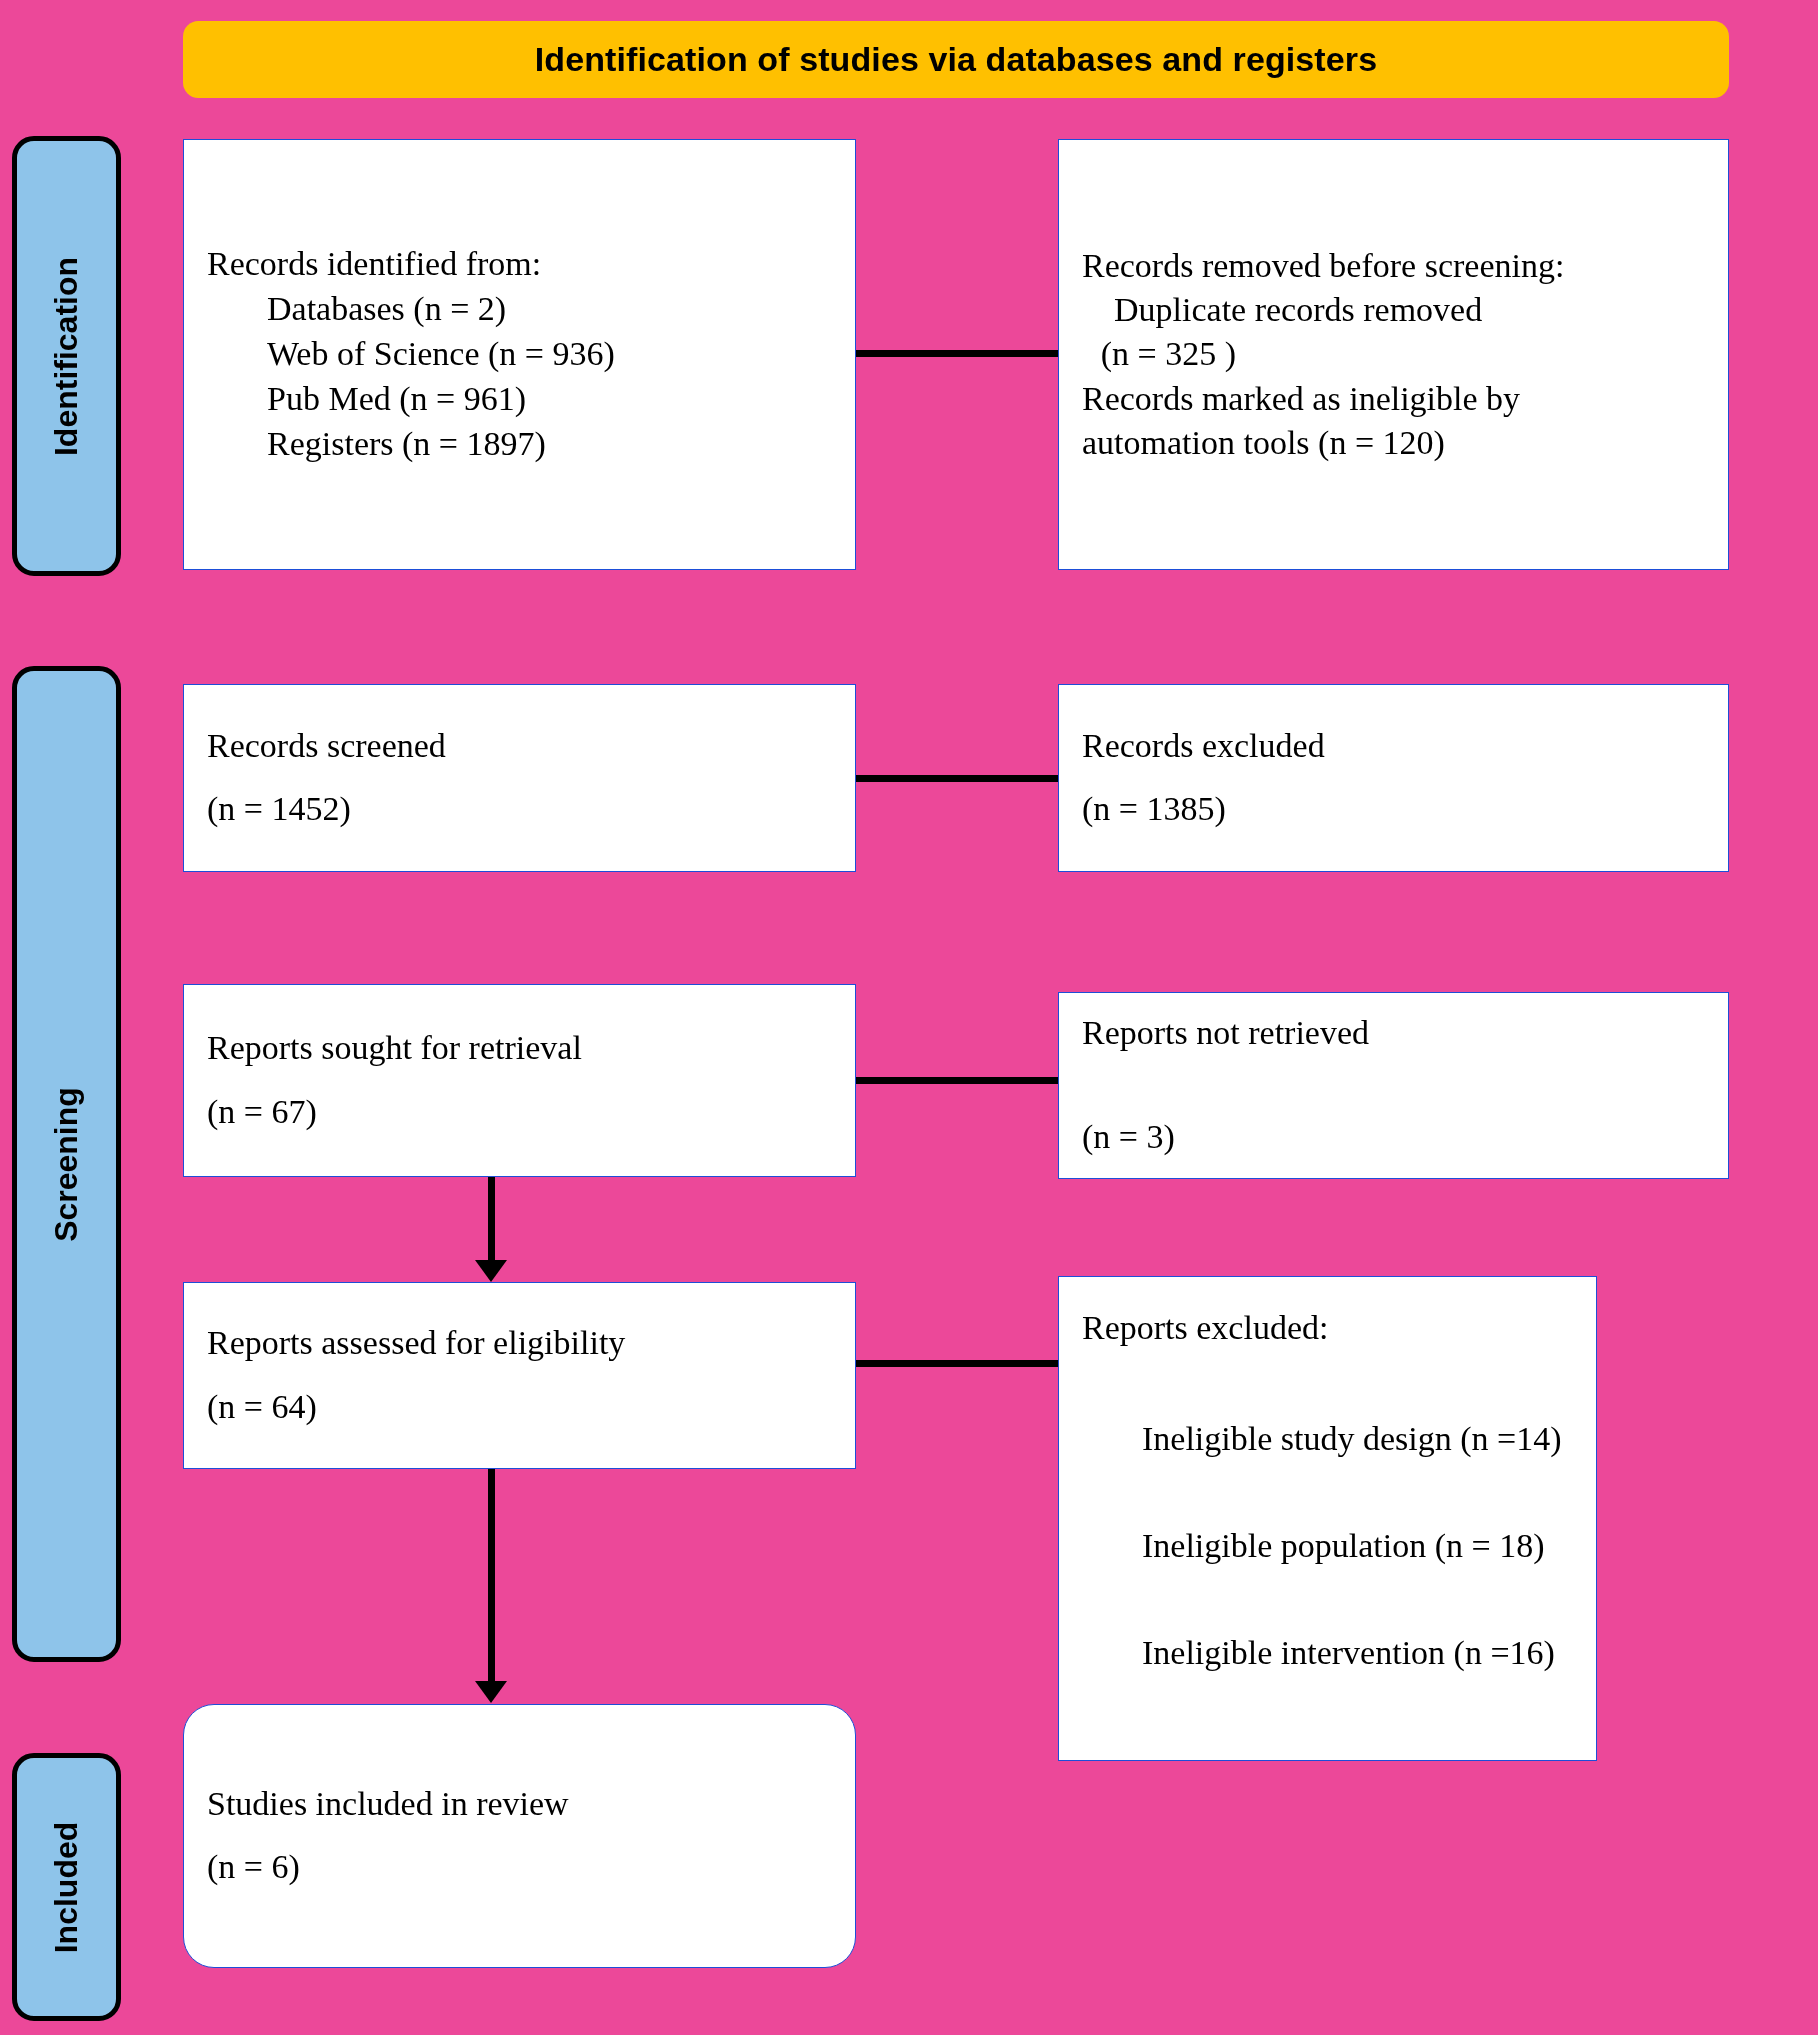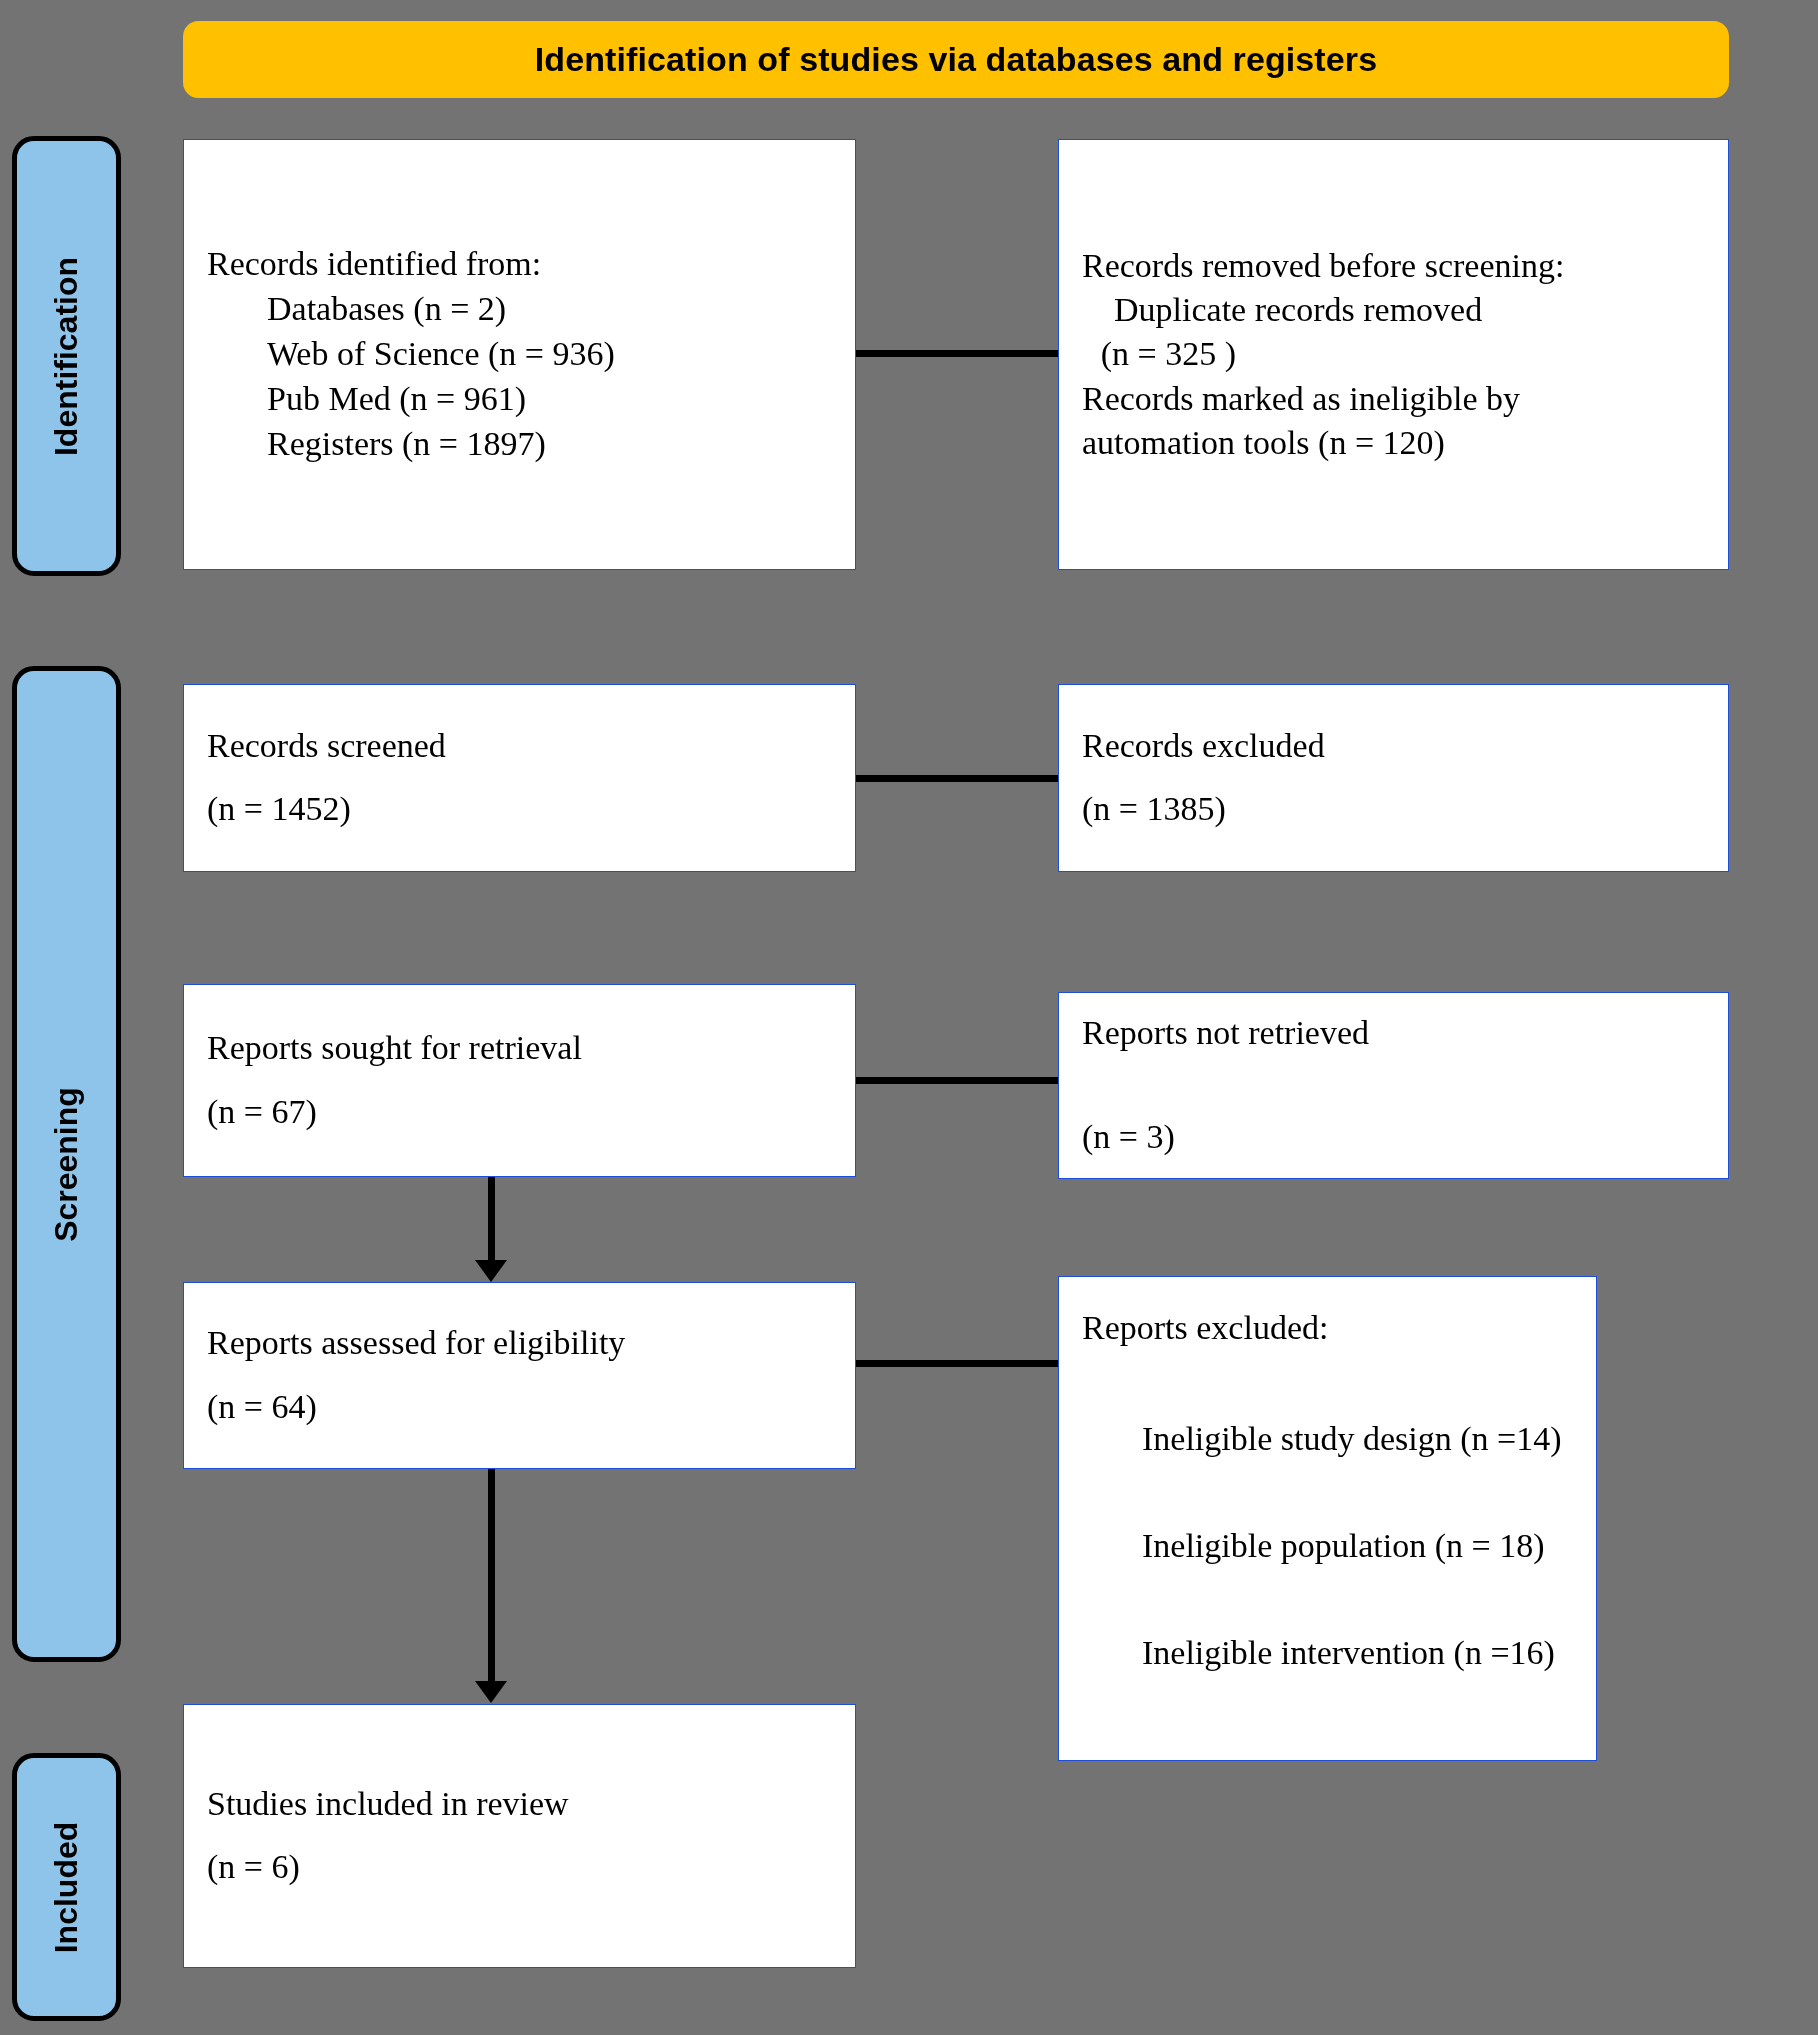--- a/index.html
+++ b/index.html
@@ -4,21 +4,21 @@
 <style>
   html, body {
     margin: 0;
     padding: 0;
     background: #ffffff;
   }
   #canvas {
     position: relative;
     width: 1819px;
     height: 2035px;
-    background: #737373;
+    background: #ec4899;
     font-family: "Liberation Serif", "DejaVu Serif", serif;
     overflow: hidden;
   }
 
   
   .banner {
     position: absolute;
     left: 183px;
     top: 21px;
     width: 1546px;
@@ -196,19 +196,19 @@
 
   <div class="box" style="left:1058px; top:1276px; width:539px; height:485px; justify-content:flex-start; padding-top:29px;">
     <div class="line">Reports excluded:</div>
     <div class="line indent spaced" style="margin-top:66px;">Ineligible study design (n =14)</div>
     <div class="line indent spaced" style="margin-top:62px;">Ineligible population (n = 18)</div>
     <div class="line indent spaced" style="margin-top:62px;">Ineligible intervention (n =16)</div>
   </div>
 
   <div class="arrow-v" style="left:488px; top:1469px; height:214px;"></div>
 
-  <div class="box gap-lines" style="left:183px; top:1704px; width:673px; height:264px;">
+  <div class="box gap-lines" style="left:183px; top:1704px; width:673px; height:264px;border-radius:31px;">
     <div class="line">Studies included in review</div>
     <div class="line">(n = 6)</div>
   </div>
 
 </div>
 
 
 </body></html>

